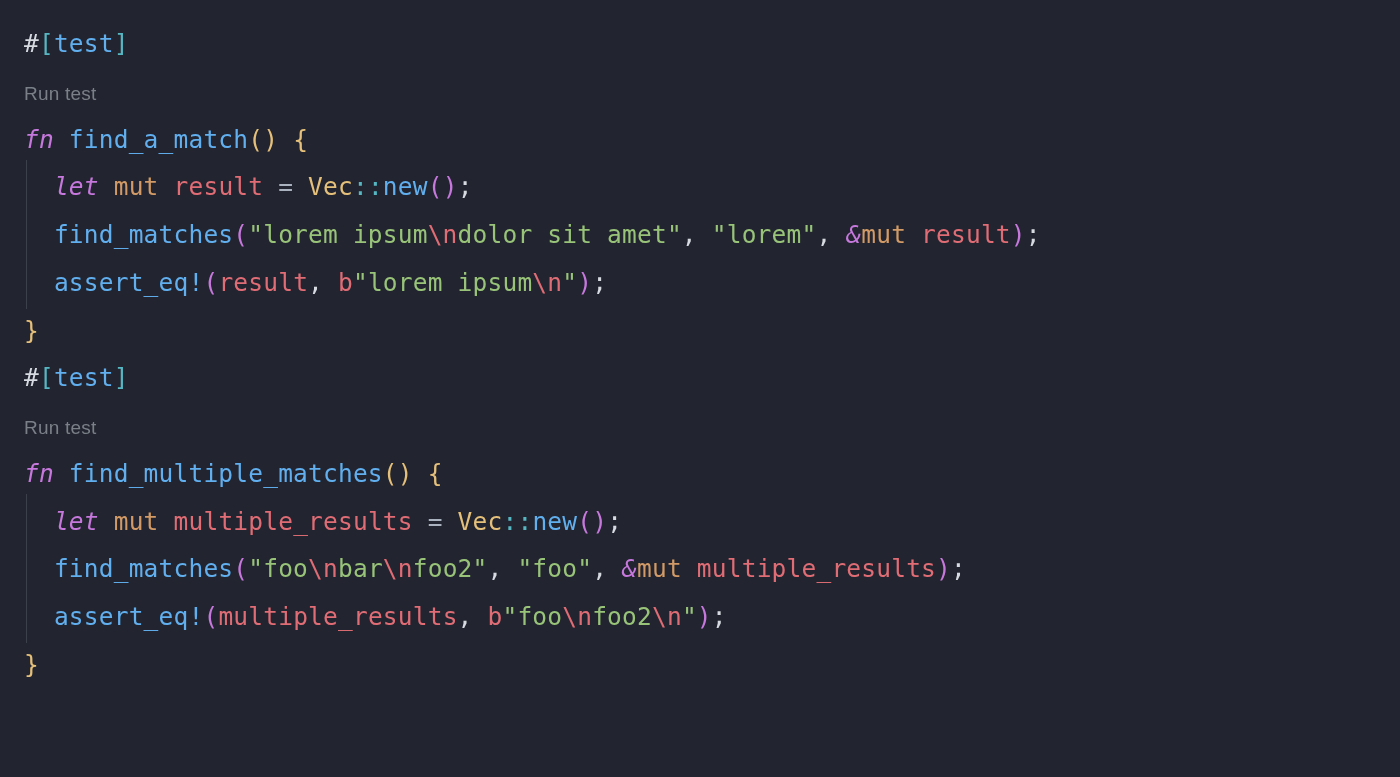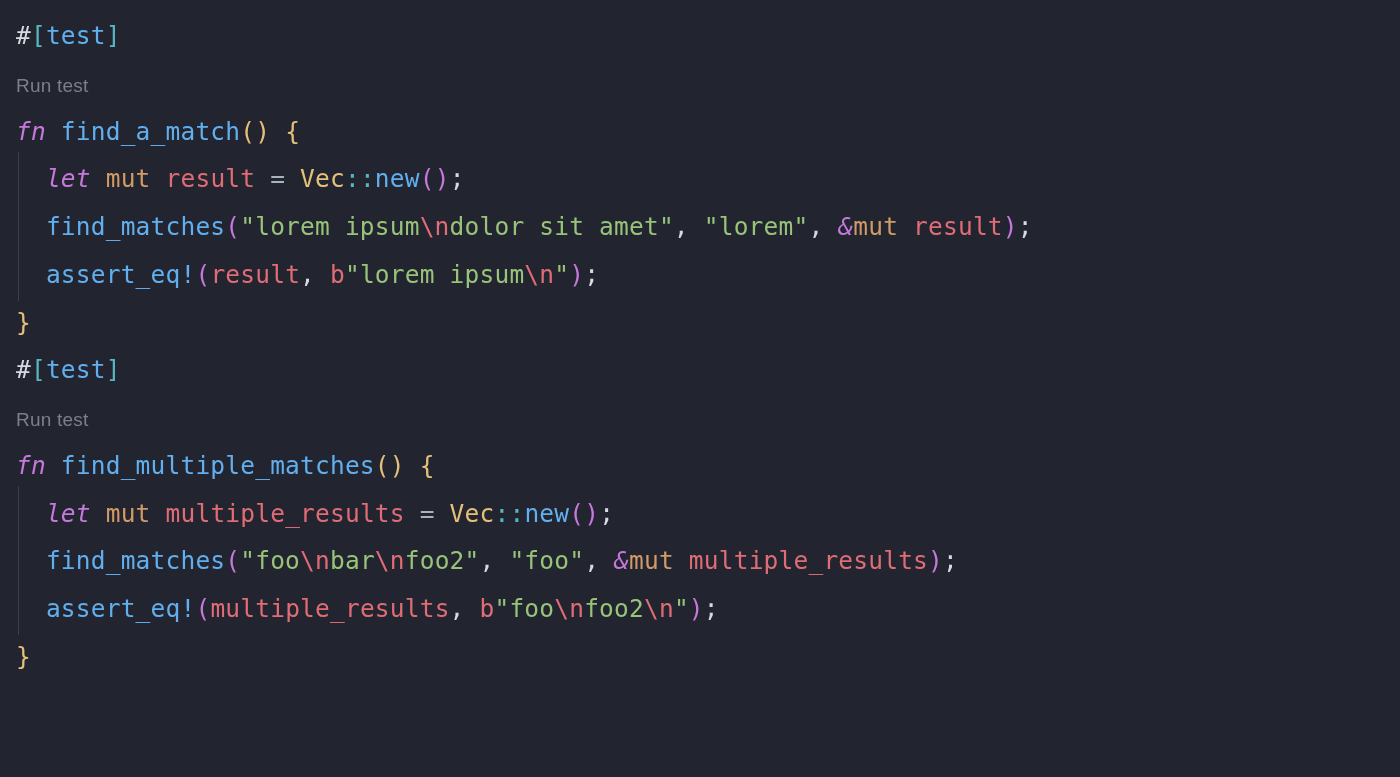--- a/index.html
+++ b/index.html
@@ -20,21 +20,21 @@
   html, body {
     margin: 0;
     padding: 0;
     background: var(--bg);
     color: var(--fg);
     width: 1400px;
     height: 777px;
     overflow: hidden;
   }
   pre.code {
-    margin: 0;
+    margin: 8px;
     padding: 12px 16px 0 16px;
     font-family: ui-monospace, Menlo, Consolas, monospace;
     font-size: 24.5px;
     line-height: 1.95;
     white-space: pre;
     letter-spacing: 0.2px;
   }
   .codelens {
     font-family: -apple-system, Helvetica, Arial, sans-serif;
     font-size: 19px;

